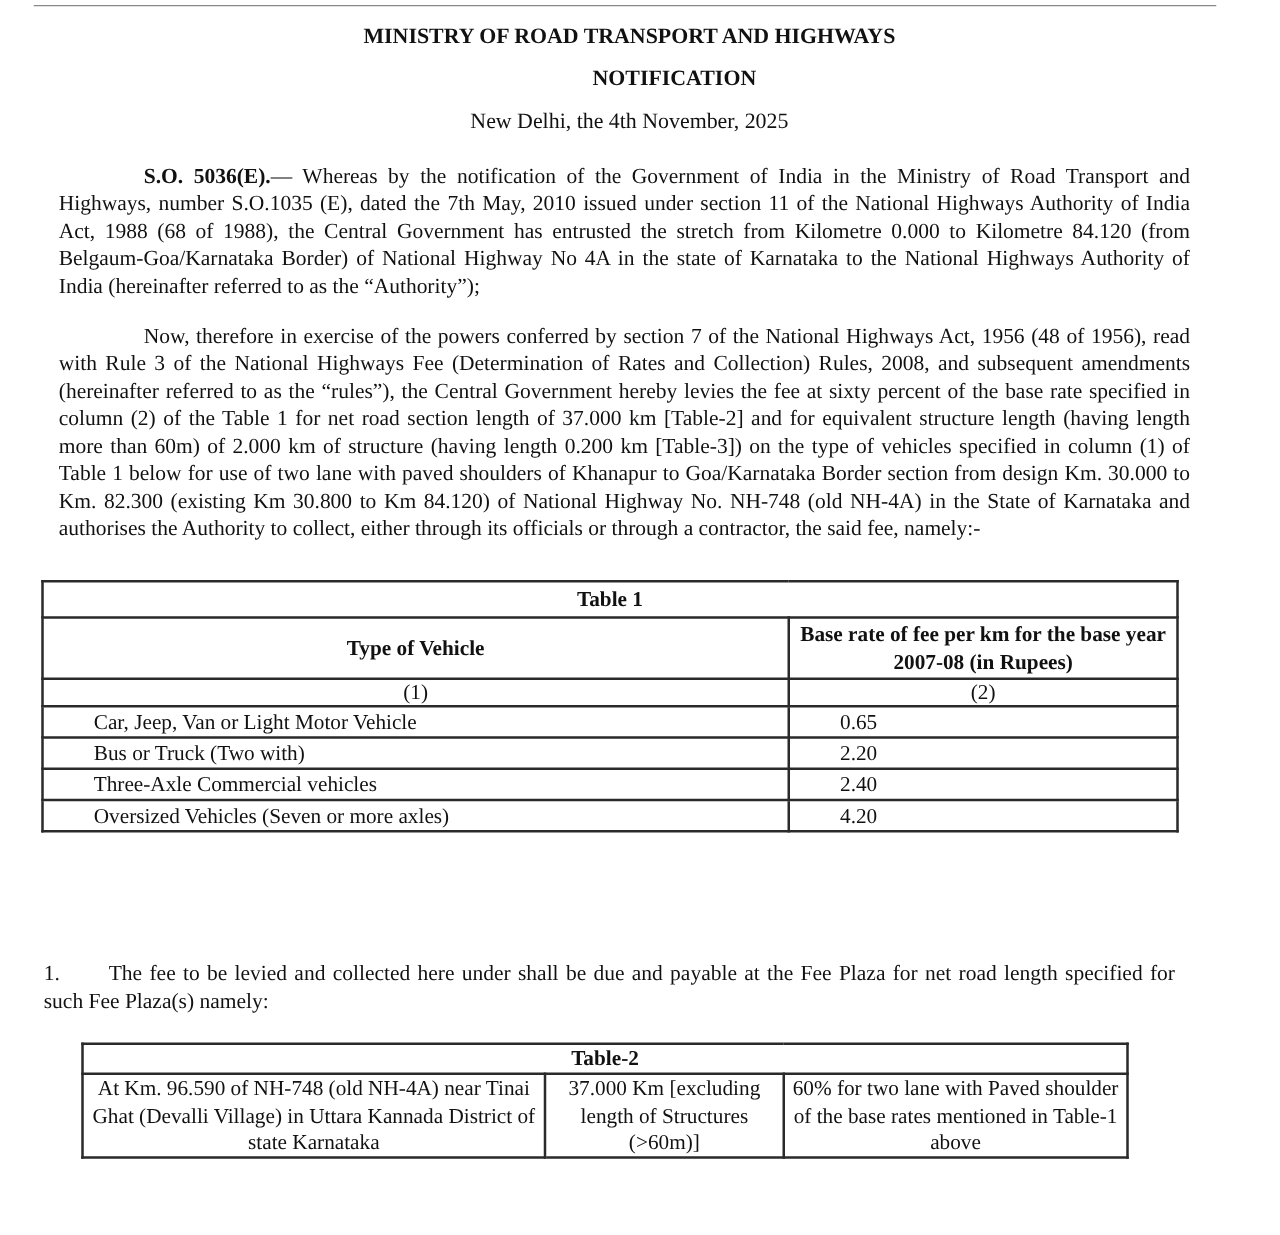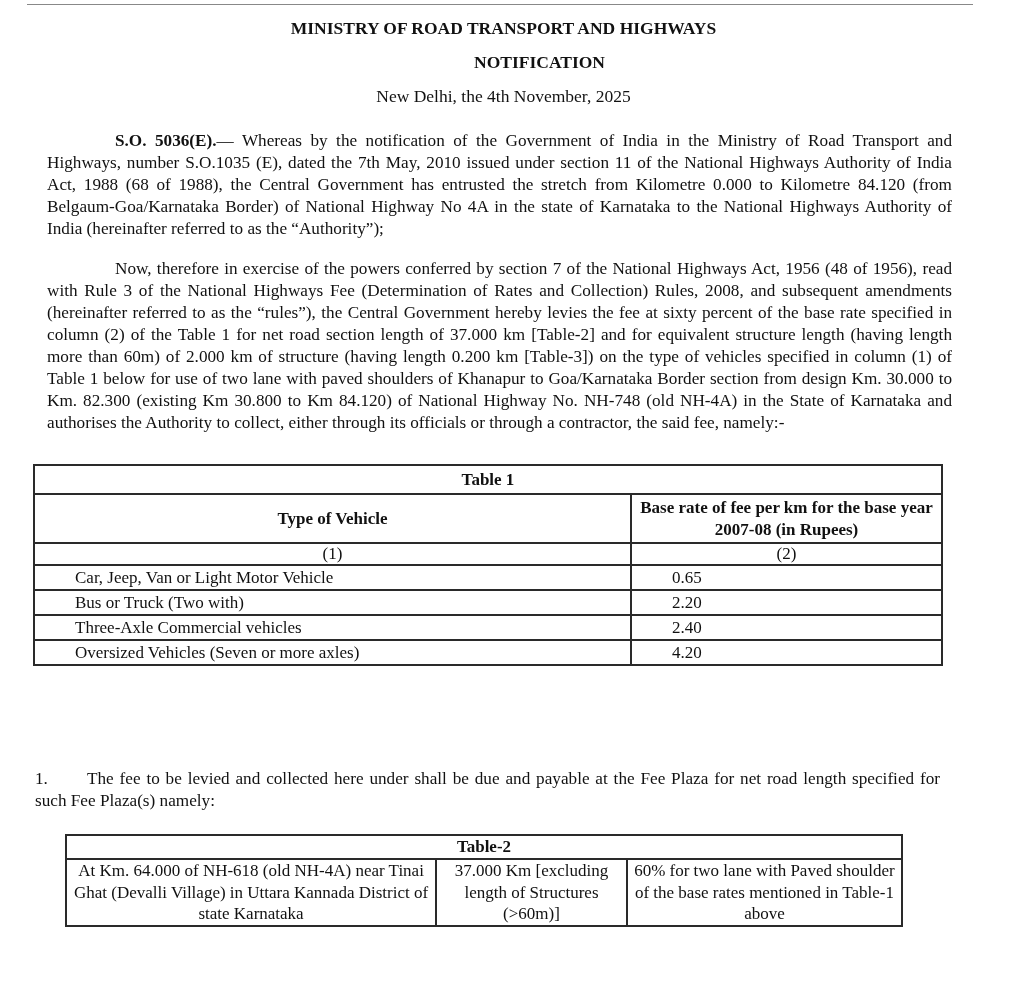--- a/index.html
+++ b/index.html
@@ -93,18 +93,18 @@
   </table>
 
 <p class="para3"><span class="num">1.</span><span>The fee to be levied and collected here under shall be due and payable at the Fee Plaza for net road length specified for such Fee Plaza(s) namely:</span></p>
 
 <table class="t2">
   <tbody>
       <tr class="caption-row">
     <th colspan="3">Table-2</th>
   </tr>
   <tr class="body-row">
-    <td>At Km. 64.000 of NH-618 (old NH-4A) near Tinai Ghat (Devalli Village) in Uttara Kannada District of state Karnataka</td>
+    <td>At Km. 96.590 of NH-748 (old NH-4A) near Tinai Ghat (Devalli Village) in Uttara Kannada District of state Karnataka</td>
     <td>37.000 Km [excluding length of Structures (&gt;60m)]</td>
     <td>60% for two lane with Paved shoulder of the base rates mentioned in Table-1 above</td>
   </tr>
 </tbody>
   </table>
 
 </body></html>

